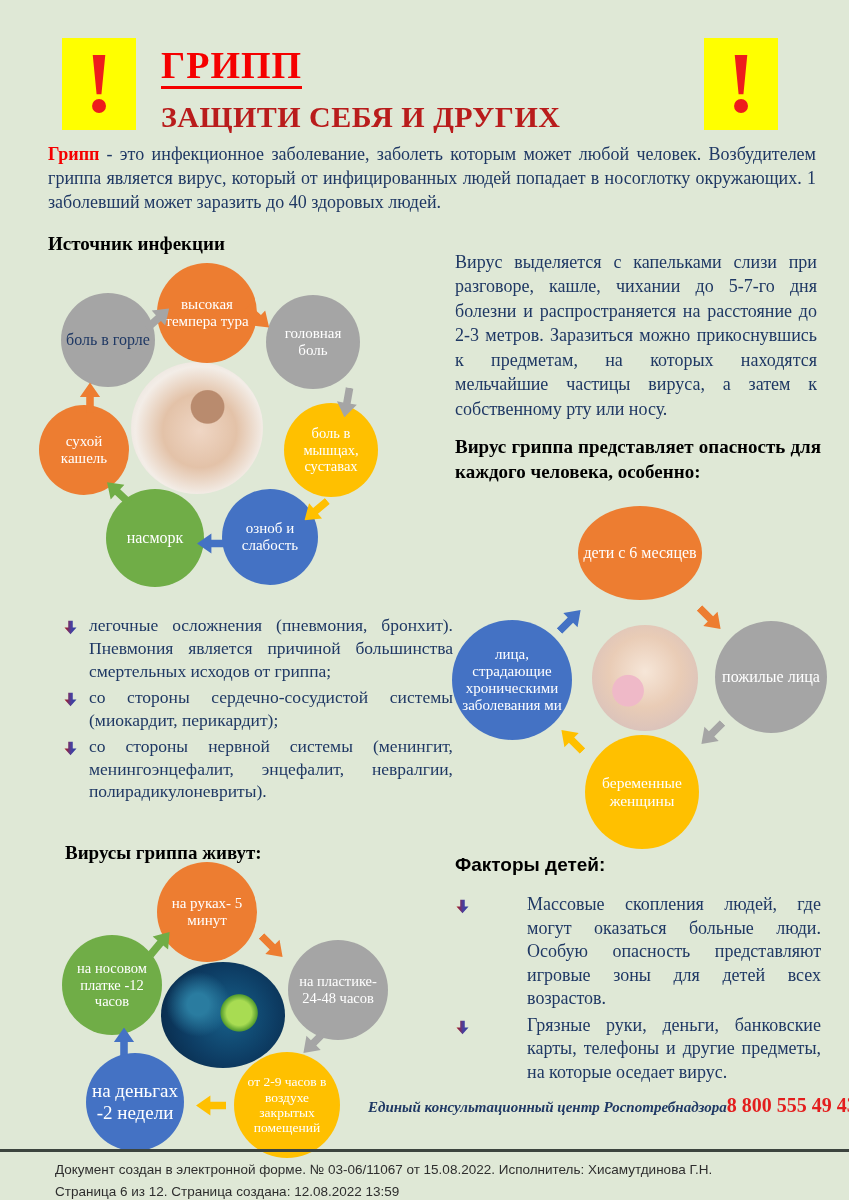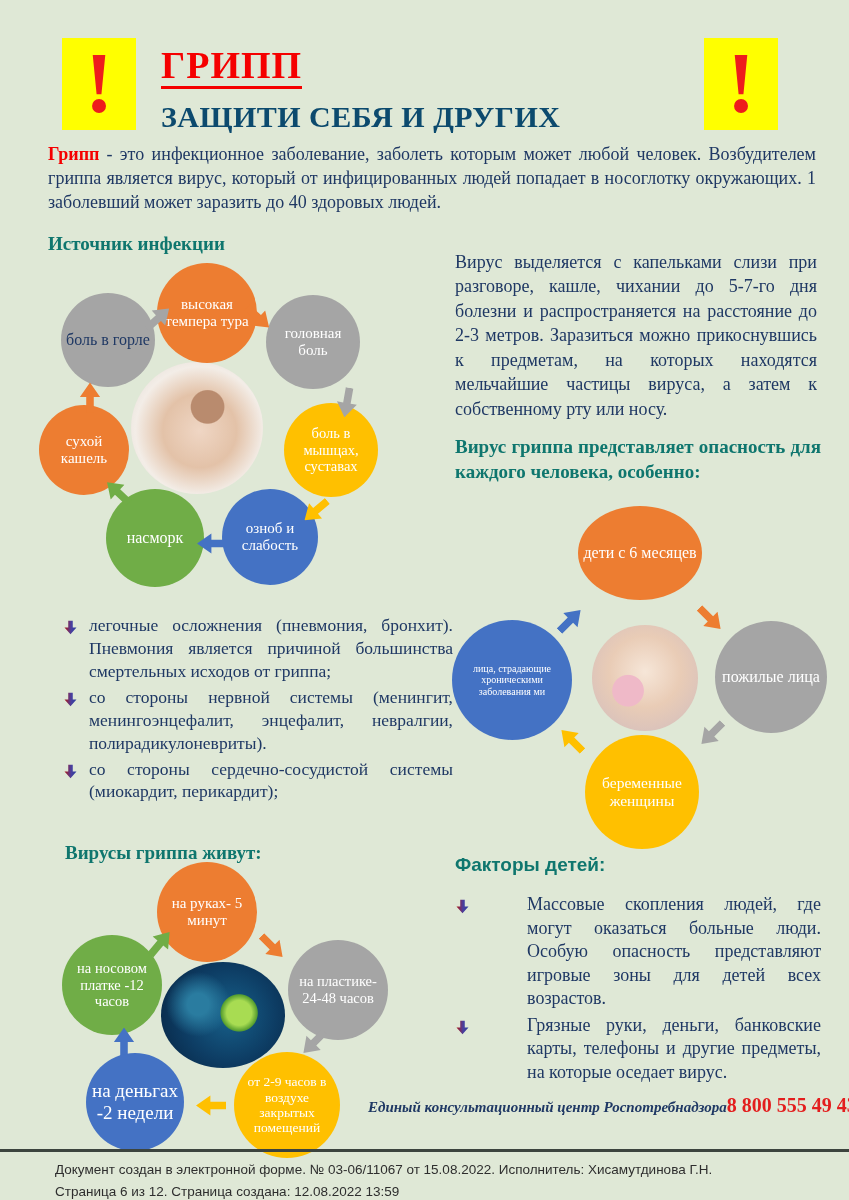--- a/index.html
+++ b/index.html
@@ -10,26 +10,26 @@
     font-family:"Liberation Serif", serif; color:#1f3864;
   }
   
   .excl-box { position:absolute; width:74px; height:92px; background:#ffff00;
     display:flex; align-items:center; justify-content:center; }
   .excl-box span { color:#ee1c1c; font-size:86px; font-weight:bold; line-height:0.9;
     font-family:"Liberation Serif", serif; }
   .title { position:absolute; left:161px; top:46px; font-size:38px; font-weight:bold;
     color:#f50000; letter-spacing:1px; border-bottom:3px solid #f50000; padding-bottom:2px; line-height:1; }
   .subtitle { position:absolute; left:161px; top:100px; font-size:30px; font-weight:bold;
-    color:#0c4a6e; letter-spacing:0.5px; line-height:1.1;text-align:right; }
+    color:#b91c1c; letter-spacing:0.5px; line-height:1.1;text-align:right; }
   
   .intro { position:absolute; left:48px; top:142px; width:768px; font-size:18px;
     line-height:1.34; text-align:justify; }
   .intro .lead { color:#f50000; font-weight:bold; margin-right:7px; }
-  .h-red { position:absolute; font-weight:bold; color:#0f766e; font-size:19px; line-height:1.3; }
+  .h-red { position:absolute; font-weight:bold; color:#000000; font-size:19px; line-height:1.3; }
   .h-red.sans { font-family:"Liberation Sans", sans-serif; }
   .para { position:absolute; text-align:justify; font-size:18px; line-height:1.36; }
   
   .circle { position:absolute; border-radius:50%; display:flex; align-items:center;
     justify-content:center; text-align:center; color:#fff; line-height:1.14;
     padding:5px; font-size:15px; }
   .text-navy { color:#1f3864; }
   .bg-orange { background:#ED7D31; } .bg-gray { background:#A5A5A5; }
   .bg-yellow { background:#FFC000; } .bg-blue { background:#4472C4; }
   .bg-green { background:#70AD47; }
@@ -126,46 +126,46 @@
   <div class="photo photo-family" style="left:592px;top:625px;width:106px;height:106px"></div>
   <div class="circle bg-orange" style="left:578px;top:506px;width:124px;height:94px;font-size:16px">
       <span>дети с 6 месяцев</span>
     </div>
   <div class="circle bg-gray" style="left:715px;top:621px;width:112px;height:112px;font-size:16px">
       <span>пожилые лица</span>
     </div>
   <div class="circle bg-yellow" style="left:585px;top:735px;width:114px;height:114px;font-size:15.5px">
       <span>беременные женщины</span>
     </div>
-  <div class="circle bg-blue" style="left:452px;top:620px;width:120px;height:120px;font-size:10px">
+  <div class="circle bg-blue" style="left:452px;top:620px;width:120px;height:120px;font-size:15px">
       <span>лица, страдающие хроническими заболевания ми</span>
     </div>
   <div class="arrow bg-blue" style="left:555px;top:610px;transform:rotate(-45deg)"></div>
   <div class="arrow bg-orange" style="left:695px;top:608px;transform:rotate(45deg)"></div>
   <div class="arrow bg-gray" style="left:697px;top:723px;transform:rotate(135deg)"></div>
   <div class="arrow bg-yellow" style="left:557px;top:730px;transform:rotate(-135deg)"></div>
 
   <div class="blist" style="left:63px;top:614px;width:390px">
     <div class="item">
       <span class="bicon"><svg width="15" height="15" viewBox="0 0 20 20">
             <path fill="url(#bulletGrad)" d="M7 1h6v9h5l-8 9-8-9h5z"></path>
           </svg></span>
       <span class="btext">легочные осложнения (пневмония, бронхит). Пневмония является причиной большинства смертельных исходов от гриппа;</span>
     </div>
     <div class="item">
       <span class="bicon"><svg width="15" height="15" viewBox="0 0 20 20">
             <path fill="url(#bulletGrad)" d="M7 1h6v9h5l-8 9-8-9h5z"></path>
           </svg></span>
+      <span class="btext">со стороны сердечно-сосудистой системы (миокардит, перикардит);</span>
+    </div>
+    <div class="item">
+      <span class="bicon"><svg width="15" height="15" viewBox="0 0 20 20">
+            <path fill="url(#bulletGrad)" d="M7 1h6v9h5l-8 9-8-9h5z"></path>
+          </svg></span>
       <span class="btext">со стороны нервной системы (менингит, менингоэнцефалит, энцефалит, невралгии, полирадикулоневриты).</span>
-    </div>
-    <div class="item">
-      <span class="bicon"><svg width="15" height="15" viewBox="0 0 20 20">
-            <path fill="url(#bulletGrad)" d="M7 1h6v9h5l-8 9-8-9h5z"></path>
-          </svg></span>
-      <span class="btext">со стороны сердечно-сосудистой системы (миокардит, перикардит);</span>
     </div>
   </div>
 
   <div class="h-red" style="left:65px;top:841px">Вирусы гриппа живут:</div>
   <div class="photo photo-virus" style="left:161px;top:962px;width:124px;height:106px"></div>
   <div class="circle bg-orange" style="left:157px;top:862px;width:100px;height:100px">
       <span>на руках- 5 минут</span>
     </div>
   <div class="circle bg-gray" style="left:288px;top:940px;width:100px;height:100px;font-size:14.5px">
       <span>на пластике- 24-48 часов</span>

